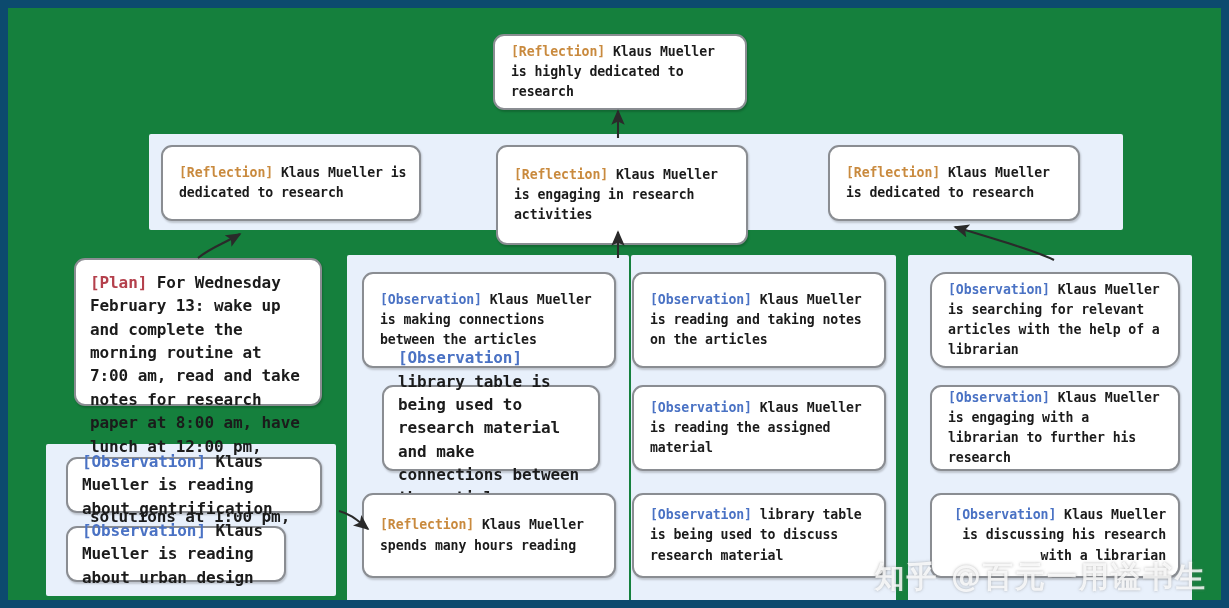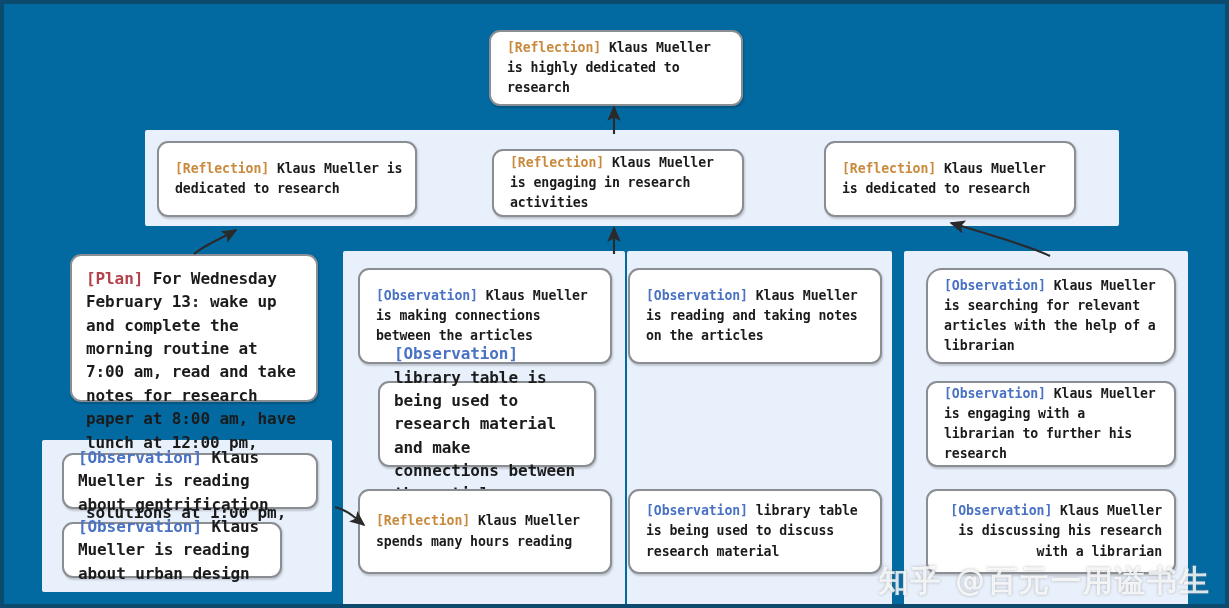--- a/index.html
+++ b/index.html
@@ -9,22 +9,22 @@
   }
   body {
     width: 1229px; height: 608px;
     font-family: "DejaVu Sans Mono", "Liberation Mono", monospace;
     overflow: hidden;
   }
 
   #canvas {
     position: relative;
     width: 1229px; height: 608px;
-    background: #0369a1;
-    border: 4px solid #0c4a6e;
+    background: #15803d;
+    border: 8px solid #0c4a6e;
     overflow: hidden;
   }
 
   
   .panel {
     position: absolute;
     background: #e8f0fb;
     border-radius: 2px;
   }
 
@@ -110,21 +110,21 @@
   </svg>
 
   <div class="node" style="left:485px; top:26px; width:254px; height:76px;">
     <span class="txt"><span class="tag-reflection">[Reflection]</span><span> Klaus Mueller is highly dedicated to research</span></span>
   </div>
 
   <div class="node" style="left:153px; top:137px; width:260px; height:76px;">
     <span class="txt"><span class="tag-reflection">[Reflection]</span><span> Klaus Mueller is dedicated to research</span></span>
   </div>
 
-  <div class="node" style="left:488px; top:137px; width:252px; height:68px;margin-top:8px;">
+  <div class="node" style="left:488px; top:137px; width:252px; height:100px;">
     <span class="txt"><span class="tag-reflection">[Reflection]</span><span> Klaus Mueller is engaging in research activities</span></span>
   </div>
 
   <div class="node" style="left:820px; top:137px; width:252px; height:76px;">
     <span class="txt"><span class="tag-reflection">[Reflection]</span><span> Klaus Mueller is dedicated to research</span></span>
   </div>
 
   <div class="node small" style="left:66px; top:250px; width:248px; height:148px; align-items:flex-start; padding-top:11px;">
     <span class="txt"><span class="tag-plan">[Plan]</span><span> For Wednesday February 13: wake up and complete the morning routine at 7:00 am, read and take notes for research paper at 8:00 am, have lunch at 12:00 pm, write down ideas or brainstorm potential solutions at 1:00 pm, [...]</span></span>
   </div>
@@ -146,20 +146,23 @@
   </div>
 
   <div class="node" style="left:354px; top:485px; width:254px; height:85px;">
     <span class="txt"><span class="tag-reflection">[Reflection]</span><span> Klaus Mueller spends many hours reading</span></span>
   </div>
 
   <div class="node" style="left:624px; top:264px; width:254px; height:96px;">
     <span class="txt"><span class="tag-observation">[Observation]</span><span> Klaus Mueller is reading and taking notes on the articles</span></span>
   </div>
 
+  <div class="node" style="left:624px; top:377px; width:254px; height:86px;">
+    <span class="txt"><span class="tag-observation">[Observation]</span><span> Klaus Mueller is reading the assigned material</span></span>
+  </div>
 
   <div class="node" style="left:624px; top:485px; width:254px; height:85px;">
     <span class="txt"><span class="tag-observation">[Observation]</span><span> library table is being used to discuss research material</span></span>
   </div>
 
   <div class="node" style="left:922px; top:264px; width:250px; height:96px;border-radius:16px;">
     <span class="txt"><span class="tag-observation">[Observation]</span><span> Klaus Mueller is searching for relevant articles with the help of a librarian</span></span>
   </div>
 
   <div class="node" style="left:922px; top:377px; width:250px; height:86px;">

